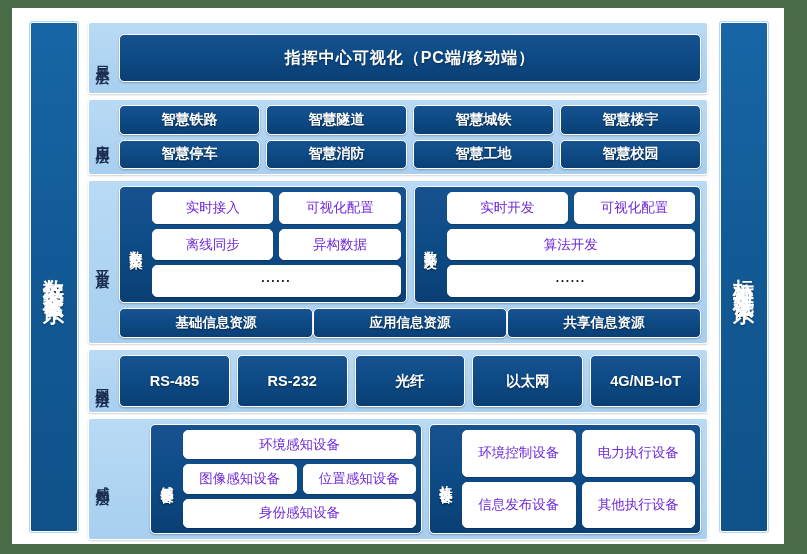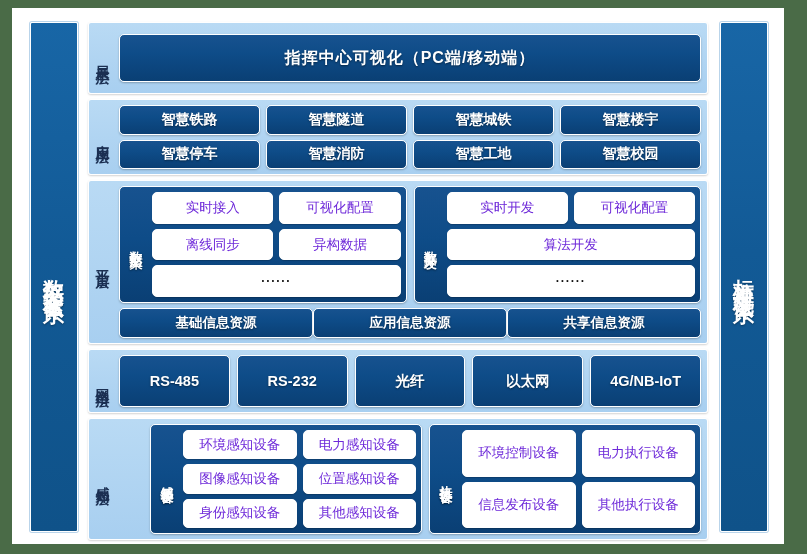--- a/index.html
+++ b/index.html
@@ -240,29 +240,27 @@
       <div class="layer-body">
         <div class="sense-top">
 
           <div class="plat-group">
             <div class="group-title">
               <span>感知设备</span>
             </div>
             <div class="group-grid">
               <div class="g-row">
                 <div class="wbox">环境感知设备</div>
-                <div class="wbox">电力感知设备</div>
               </div>
               <div class="g-row">
                 <div class="wbox">图像感知设备</div>
                 <div class="wbox">位置感知设备</div>
               </div>
               <div class="g-row">
                 <div class="wbox">身份感知设备</div>
-                <div class="wbox">其他感知设备</div>
               </div>
             </div>
           </div>
 
           <div class="plat-group">
             <div class="group-title">
               <span>执行设备</span>
             </div>
             <div class="group-grid">
               <div class="g-row">

